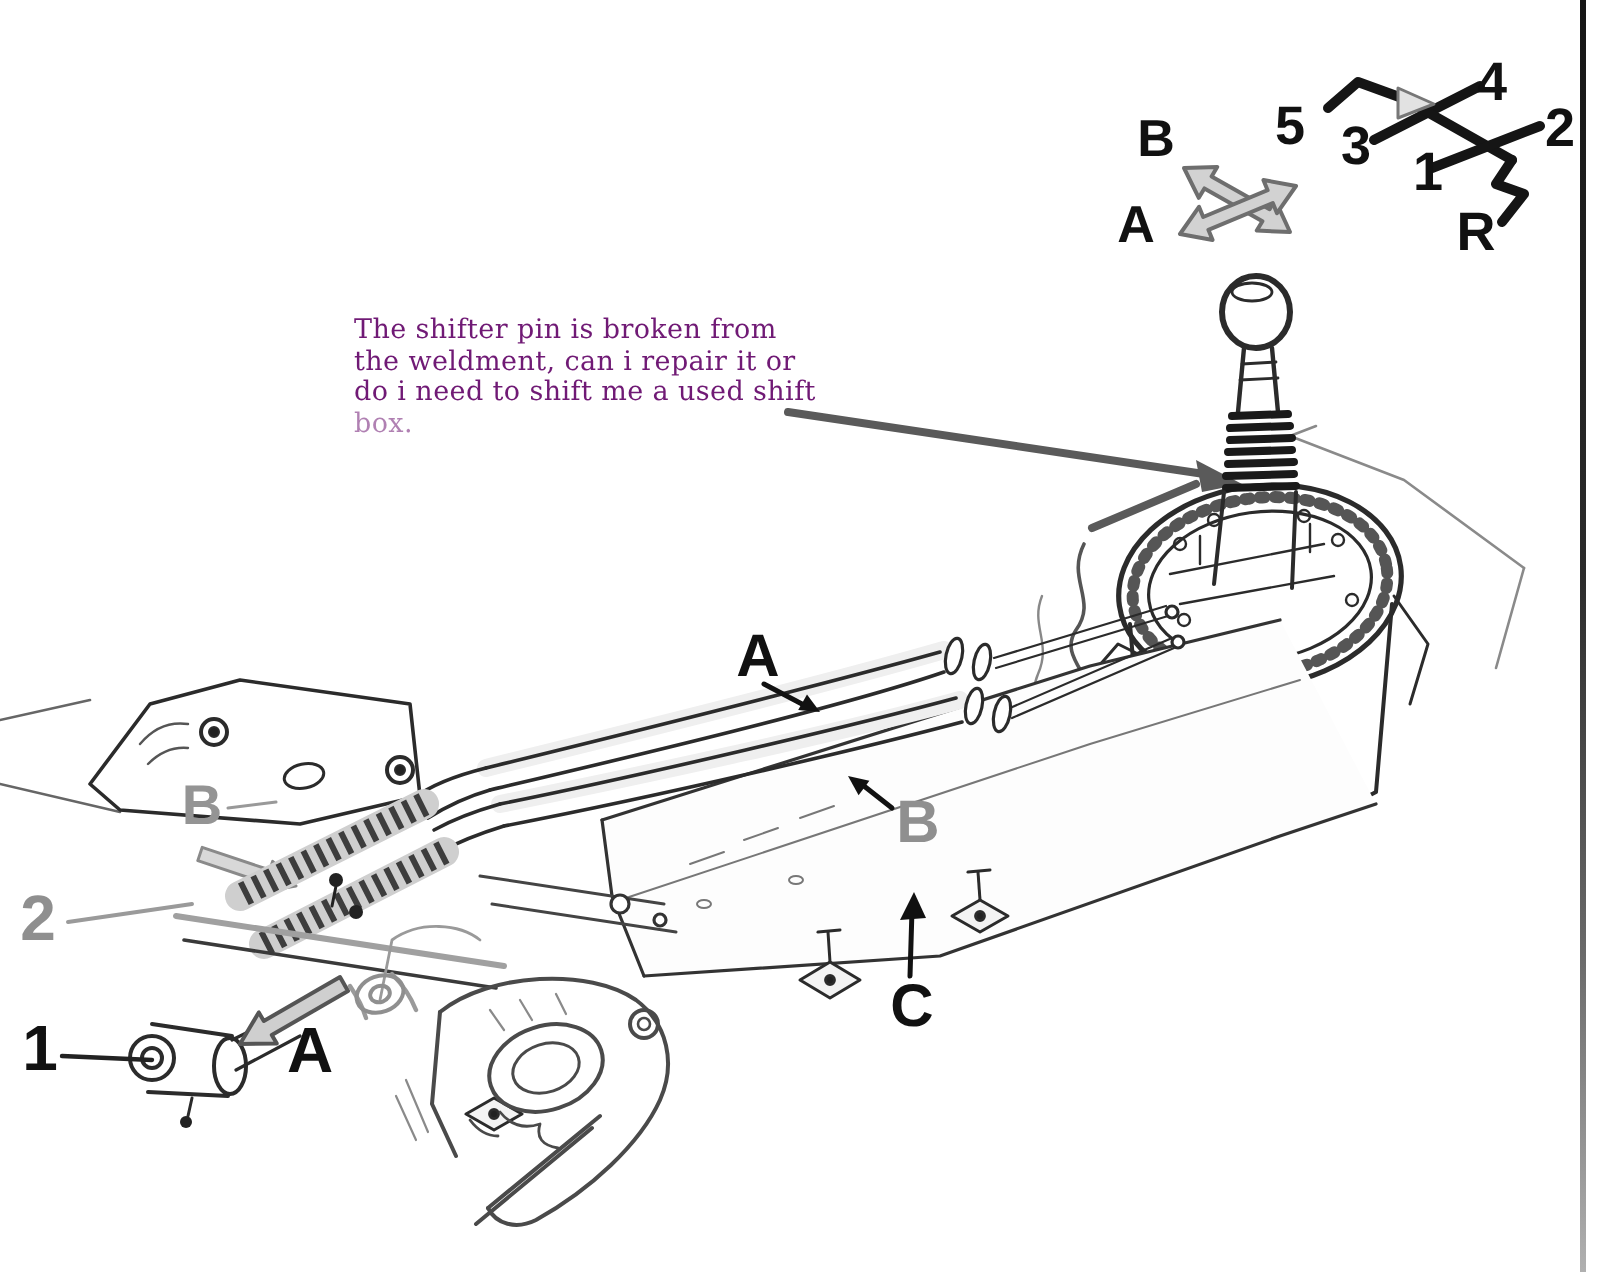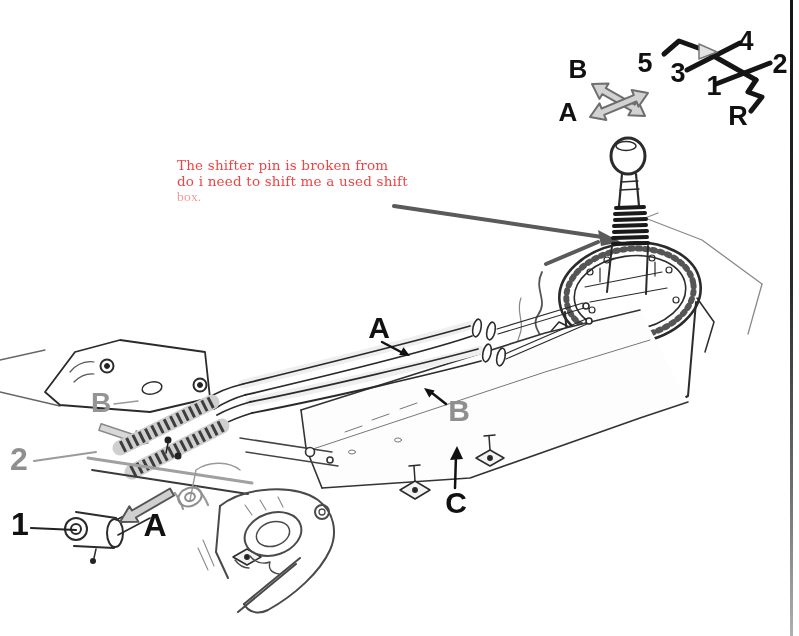--- a/index.html
+++ b/index.html
@@ -2,23 +2,23 @@
 <html><head>
 <meta charset="utf-8">
 <style>
   html,body{margin:0;padding:0;background:#fff;}
   #stage{position:relative;width:799px;height:636px;background:#ffffff;overflow:hidden;
          font-family:"Liberation Sans",sans-serif;}
   #drawing{position:absolute;left:0;top:0;}
   
   #note{position:absolute;left:177px;top:158px;width:220px;
         font-family:"DejaVu Serif",serif;font-size:13.5px;line-height:15.5px;
-        color:#ef4444;letter-spacing:.2px;}
+        color:#701a75;letter-spacing:.2px;}
   #note .ln{display:block;white-space:nowrap;}
-  #note .ln.faint{opacity:.55;font-family:Liberation Serif, serif;}
+  #note .ln.faint{opacity:.55;}
   
   #photo-edge{position:absolute;top:0;left:790px;width:3px;height:636px;
       background:linear-gradient(#161616 0%,#2b2b2b 45%,#6a6a6a 75%,#b0b0b0 100%);}
   svg text{user-select:none;}
   .biglbl{font-family:"Liberation Sans",sans-serif;font-weight:bold;}
 </style>
 </head>
 <body>
 
 <div id="stage">
@@ -271,18 +271,19 @@
       <path d="M31,528 L76,530" stroke="#222" stroke-width="2.2"></path>
 
       <text class="biglbl" font-size="28" fill="#949494" text-anchor="middle" x="101" y="412">B</text>
 
       <text class="biglbl" font-size="32" fill="#111" text-anchor="middle" x="155" y="536">A</text>
     </g>
   </svg>
 
   <div id="note">
     <span class="ln">The shifter pin is broken from</span>
+    <span class="ln">the weldment, can i repair it or</span>
     <span class="ln">do i need to shift me a used shift</span>
     <span class="ln faint">box.</span>
   </div>
 
   <div id="photo-edge"></div>
 </div>
 
 </body></html>

